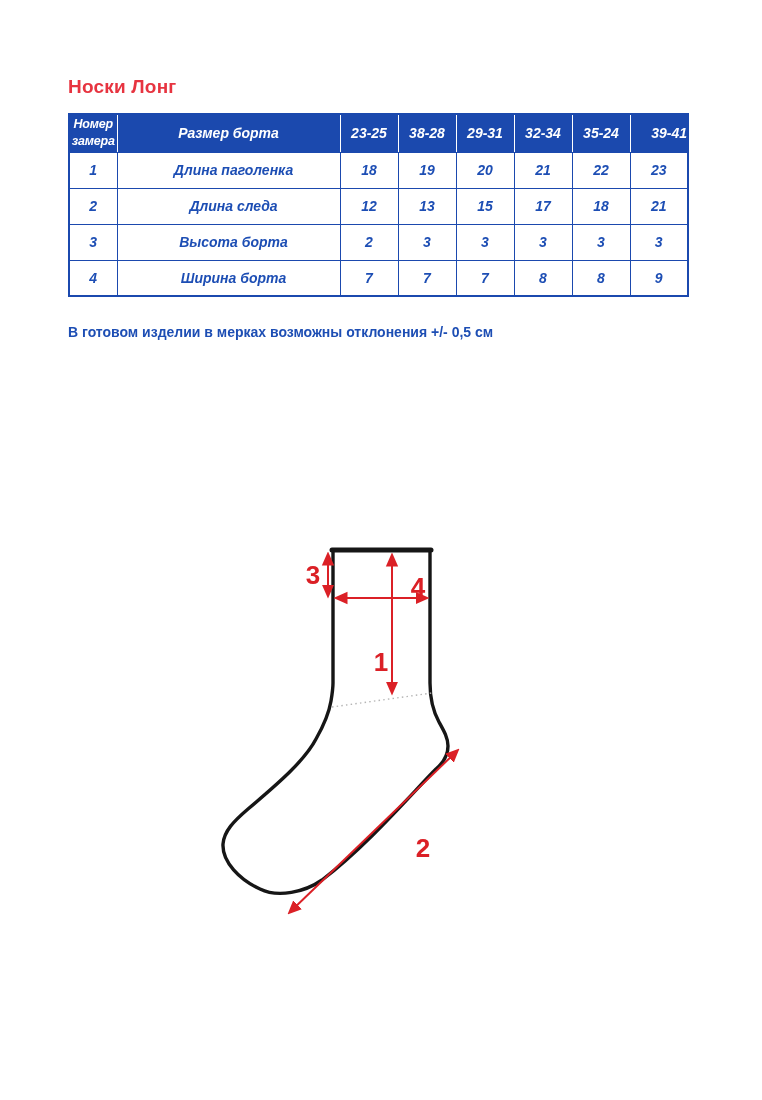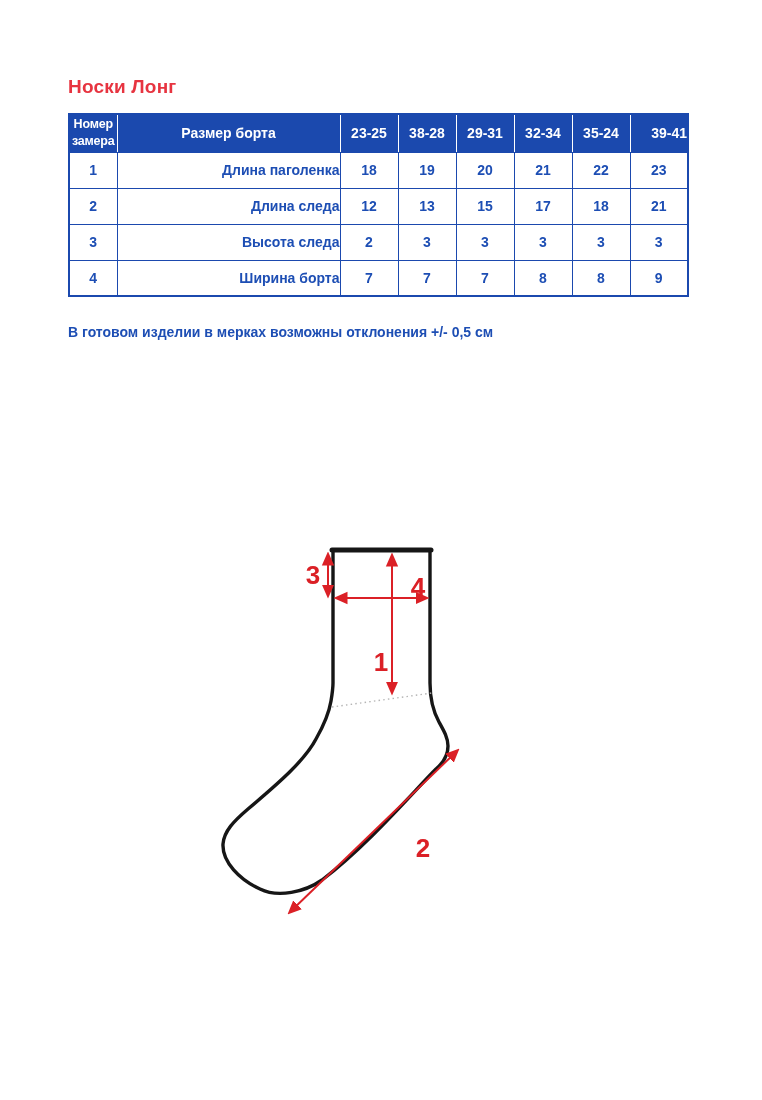--- a/index.html
+++ b/index.html
@@ -18,20 +18,21 @@
     top: 76px;
     font-size: 19px;
     font-weight: bold;
     color: #E73440;
     letter-spacing: 0.2px;
   }
   .size-table-wrap {
     position: absolute;
     left: 68px;
     top: 113px;
+    font-style: italic;
   }
   table.size-table {
     border-collapse: collapse;
     table-layout: fixed;
     width: 620px;
     border: 2px solid #1B49AE;
   }
   table.size-table col.c-num   { width: 48px; }
   table.size-table col.c-name  { width: 223px; }
   table.size-table col.c-size  { width: 58px; }
@@ -60,21 +61,21 @@
     border: 1px solid #1B49AE;
     color: #1D4EB4;
     font-weight: bold;
     font-size: 14px;
     height: 36px;
     text-align: center;
     vertical-align: middle;
     background: #ffffff;
   }
   table.size-table td.label {
-    text-align: right;
+    text-align: center;
     padding-left: 10px;
   }
   .note {
     position: absolute;
     left: 68px;
     font-size: 14px;
     font-weight: bold;
     color: #1D4EB4;
   }
   .note-1 { top: 299px; }
@@ -141,21 +142,21 @@
           <td class="label">Длина следа</td>
           <td>12</td>
           <td>13</td>
           <td>15</td>
           <td>17</td>
           <td>18</td>
           <td>21</td>
         </tr>
         <tr>
           <td>3</td>
-          <td class="label">Высота следа</td>
+          <td class="label">Высота борта</td>
           <td>2</td>
           <td>3</td>
           <td>3</td>
           <td>3</td>
           <td>3</td>
           <td>3</td>
         </tr>
         <tr>
           <td>4</td>
           <td class="label">Ширина борта</td>

